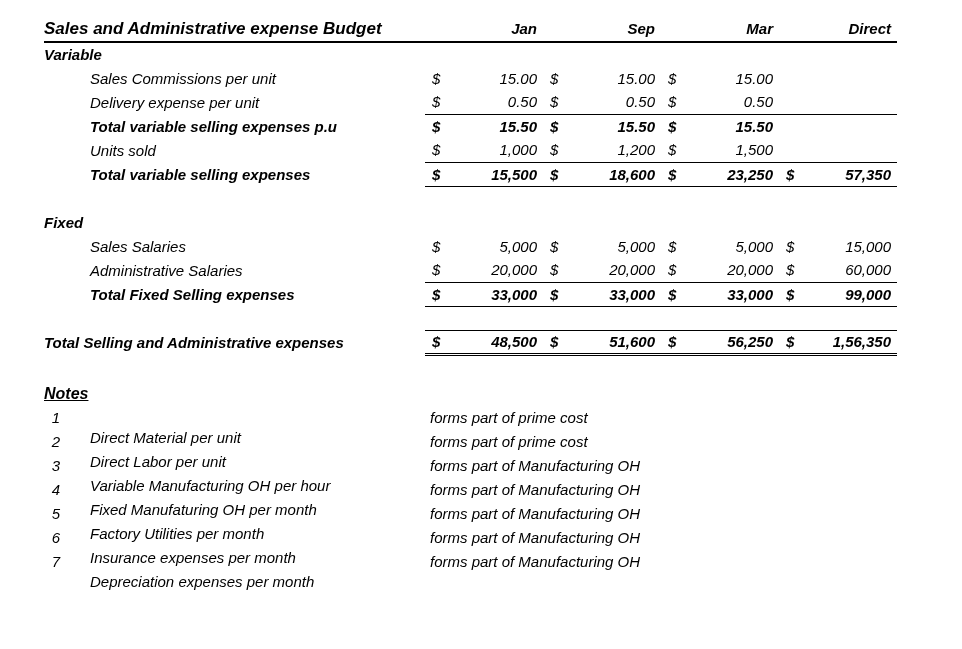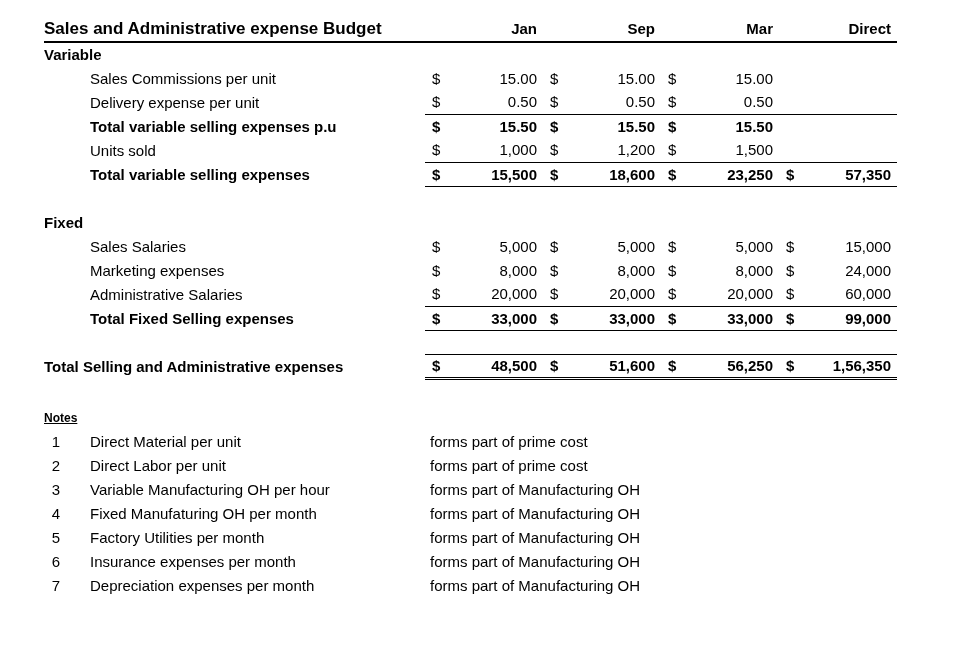--- a/index.html
+++ b/index.html
@@ -2,21 +2,21 @@
 <html><head>
 <meta charset="utf-8">
 <style>
   * { margin:0; padding:0; box-sizing:border-box; }
   html,body { background:#ffffff; }
   body {
     width:962px; height:649px; overflow:hidden;
     font-family:"Liberation Sans", sans-serif;
     color:#000000; font-size:15px;
   }
-  .sheet { padding:16px 16px 0 44px; }
+  .sheet { padding:16px 16px 0 44px;font-style:italic; }
 
   table.budget { border-collapse:collapse; table-layout:fixed; width:853px; }
   col.c-label { width:381px; }
   col.c-cur   { width:28px; }
   col.c-val   { width:90px; }
 
   tr { height:24px; }
   tr.hdr { height:26px; }
   th, td { padding:0; vertical-align:middle; font-size:15px; font-weight:normal; }
 
@@ -30,29 +30,29 @@
   td.cur { text-align:left; padding-left:7px; }
   td.val { text-align:right; padding-right:6px; }
 
   tr.bold td { font-weight:bold; }
   tr.ub td.cur, tr.ub td.val { border-bottom:1px solid #000; }
   tr.grand td.cur, tr.grand td.val { border-top:1px solid #000; border-bottom:3px double #000; }
   tr.spacer { height:24px; }
 
   .notes { margin-top:26px; }
   .notes-heading {
-    font-weight:bold; font-size:12px; text-decoration:underline;
+    font-weight:bold; font-size:16px; text-decoration:underline;
     line-height:24px; width:fit-content;
   }
   .note-row {
     display:grid; grid-template-columns:16px 370px auto;
     line-height:24px; height:24px;
   }
   .note-num { text-align:right; }
-  .note-label { padding-left:30px; }
+  .note-label { padding-left:30px;margin-top:20px; }
   .note-desc { }
 </style>
 </head>
 <body>
 
 <div class="sheet">
 
   <table class="budget">
     <colgroup>
       <col class="c-label">
@@ -154,31 +154,20 @@
       <td class="cur">$</td>
       <td class="val">5,000</td>
       <td class="cur">$</td>
       <td class="val">5,000</td>
       <td class="cur">$</td>
       <td class="val">5,000</td>
       <td class="cur">$</td>
       <td class="val">15,000</td>
     </tr>
 
-    <tr>
-      <td class="label indent">Marketing expenses</td>
-      <td class="cur">$</td>
-      <td class="val">8,000</td>
-      <td class="cur">$</td>
-      <td class="val">8,000</td>
-      <td class="cur">$</td>
-      <td class="val">8,000</td>
-      <td class="cur">$</td>
-      <td class="val">24,000</td>
-    </tr>
 
     <tr class="ub">
       <td class="label indent">Administrative Salaries</td>
       <td class="cur">$</td>
       <td class="val">20,000</td>
       <td class="cur">$</td>
       <td class="val">20,000</td>
       <td class="cur">$</td>
       <td class="val">20,000</td>
       <td class="cur">$</td>

